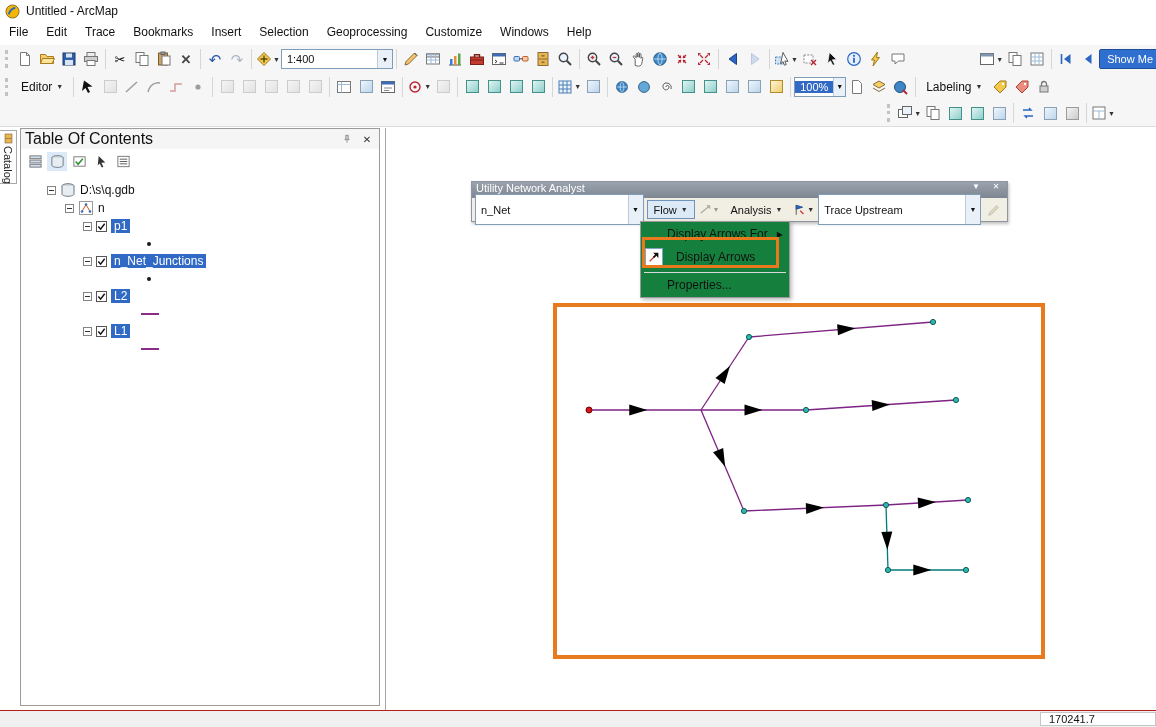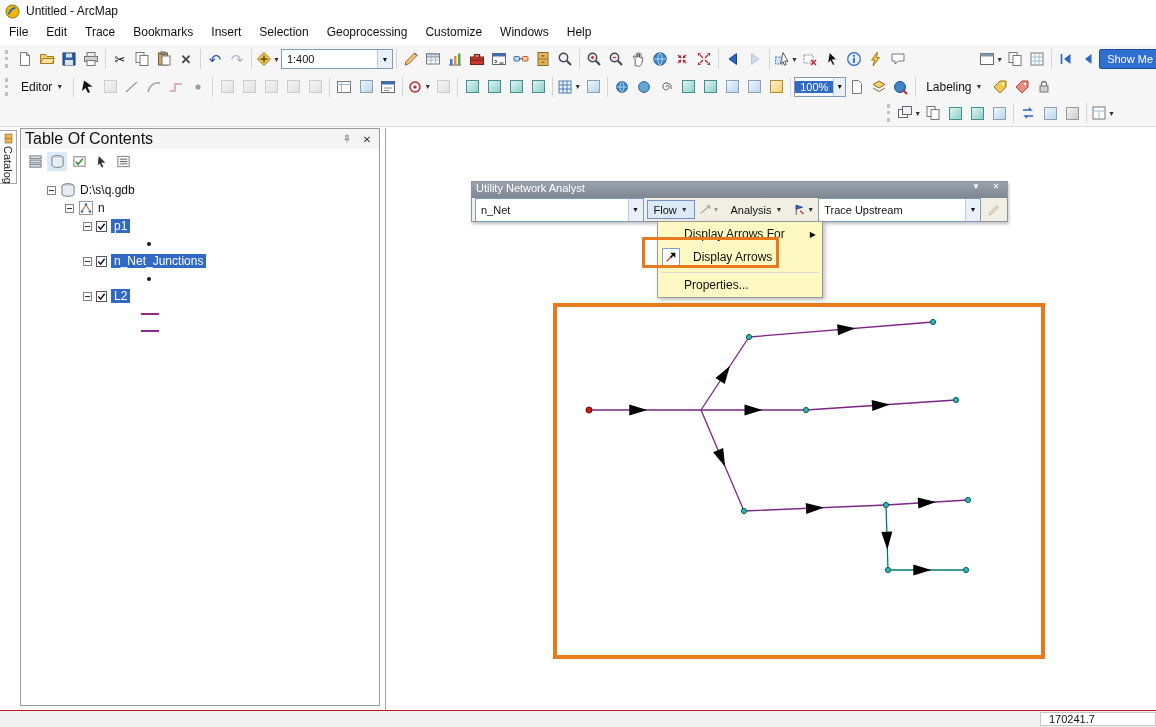--- a/index.html
+++ b/index.html
@@ -66,26 +66,26 @@
   .orange-box{position:absolute;border:4px solid #e8791d;background:transparent}
   .map-orange{left:167px;top:175px;width:492px;height:356px}
   .menu-orange{left:256px;top:109px;width:137px;height:31px;border-width:3px}
 
   
   .una{position:absolute;left:85px;top:53px;width:537px;border:1px solid #8e959e;background:#f1efe4;box-shadow:1px 2px 3px rgba(0,0,0,.25)}
   .una-title{height:16px;background:linear-gradient(#9aa2ae,#7e8691);color:#fff;display:flex;align-items:flex-start;padding:0 4px;gap:6px;font-size:11px}
   .una-title .t{flex:1;white-space:nowrap}
   .una-btn{width:14px;text-align:center;font-size:8px}
   .una-body{height:23px;display:flex;align-items:center;gap:3px;padding:0 3px}
-  .una-body .combo{height:24px}
+  .una-body .combo{height:31px}
   .mini{min-width:20px;height:20px;display:inline-flex;align-items:center;justify-content:center;border:1px solid transparent}
   .mini svg{width:14px;height:14px}
 
   
-  .flow-menu{position:absolute;left:271px;top:93px;width:166px;background:#fef9c3;border:1px solid #9a9a9a;box-shadow:2px 2px 4px rgba(0,0,0,.25);padding:2px 0;font-size:12px}
+  .flow-menu{position:absolute;left:254px;top:93px;width:150px;background:#15803d;border:1px solid #9a9a9a;box-shadow:2px 2px 4px rgba(0,0,0,.25);padding:2px 0;font-size:12px}
   .mi{display:flex;align-items:center;height:20px;padding:0 6px 0 26px;position:relative;white-space:nowrap}
   .mi.big{height:26px;padding-left:4px;gap:13px}
   .mi .sub{position:absolute;right:6px;font-size:8px}
   .mi-icon{width:18px;height:18px;border:1px solid #7da2ce;background:#fff;display:flex;align-items:center;justify-content:center;flex:none}
   .mi-icon svg{width:14px;height:14px}
   .menu-sep{height:1px;background:#d8d8d8;margin:2px 3px}
 
   
   .statusbar{position:absolute;left:0;top:710px;right:0;height:17px;background:#f0f0f0;border-top:1px solid #b91c1c;font-size:11px}
   .coords{position:absolute;left:1040px;right:0;top:1px;bottom:1px;background:#fff;border:1px solid #c6c6c6;display:flex;align-items:center;padding-left:8px;white-space:nowrap;overflow:hidden}
@@ -703,20 +703,31 @@
             <svg viewBox="0 0 10 10">
               <path d="M1.5 5l2.5 3 4.5-6" stroke="#111" stroke-width="1.6" fill="none"></path>
             </svg>
           </span>
         <span class="hl-sel">L2</span>
       </div>
       <div class="srow" style="padding-left:120px">
         <span class="sym-line"></span>
       </div>
 
+      <div class="trow" style="padding-left:62px">
+        <span class="exp">
+            <i></i>
+          </span>
+        <span class="cb">
+            <svg viewBox="0 0 10 10">
+              <path d="M1.5 5l2.5 3 4.5-6" stroke="#111" stroke-width="1.6" fill="none"></path>
+            </svg>
+          </span>
+        <span class="hl-sel">L1</span>
+      </div>
       <div class="srow" style="padding-left:120px">
         <span class="sym-line"></span>
       </div>
     </div>
   </div>
 
   <div class="map-area">
     <svg class="net-svg" id="network-svg" viewBox="385 128 771 582">
         <line x1="588" y1="410" x2="700" y2="410" stroke="#7d2384" stroke-width="1.3"></line>
         <line x1="700" y1="410" x2="748" y2="337" stroke="#7d2384" stroke-width="1.3"></line>

